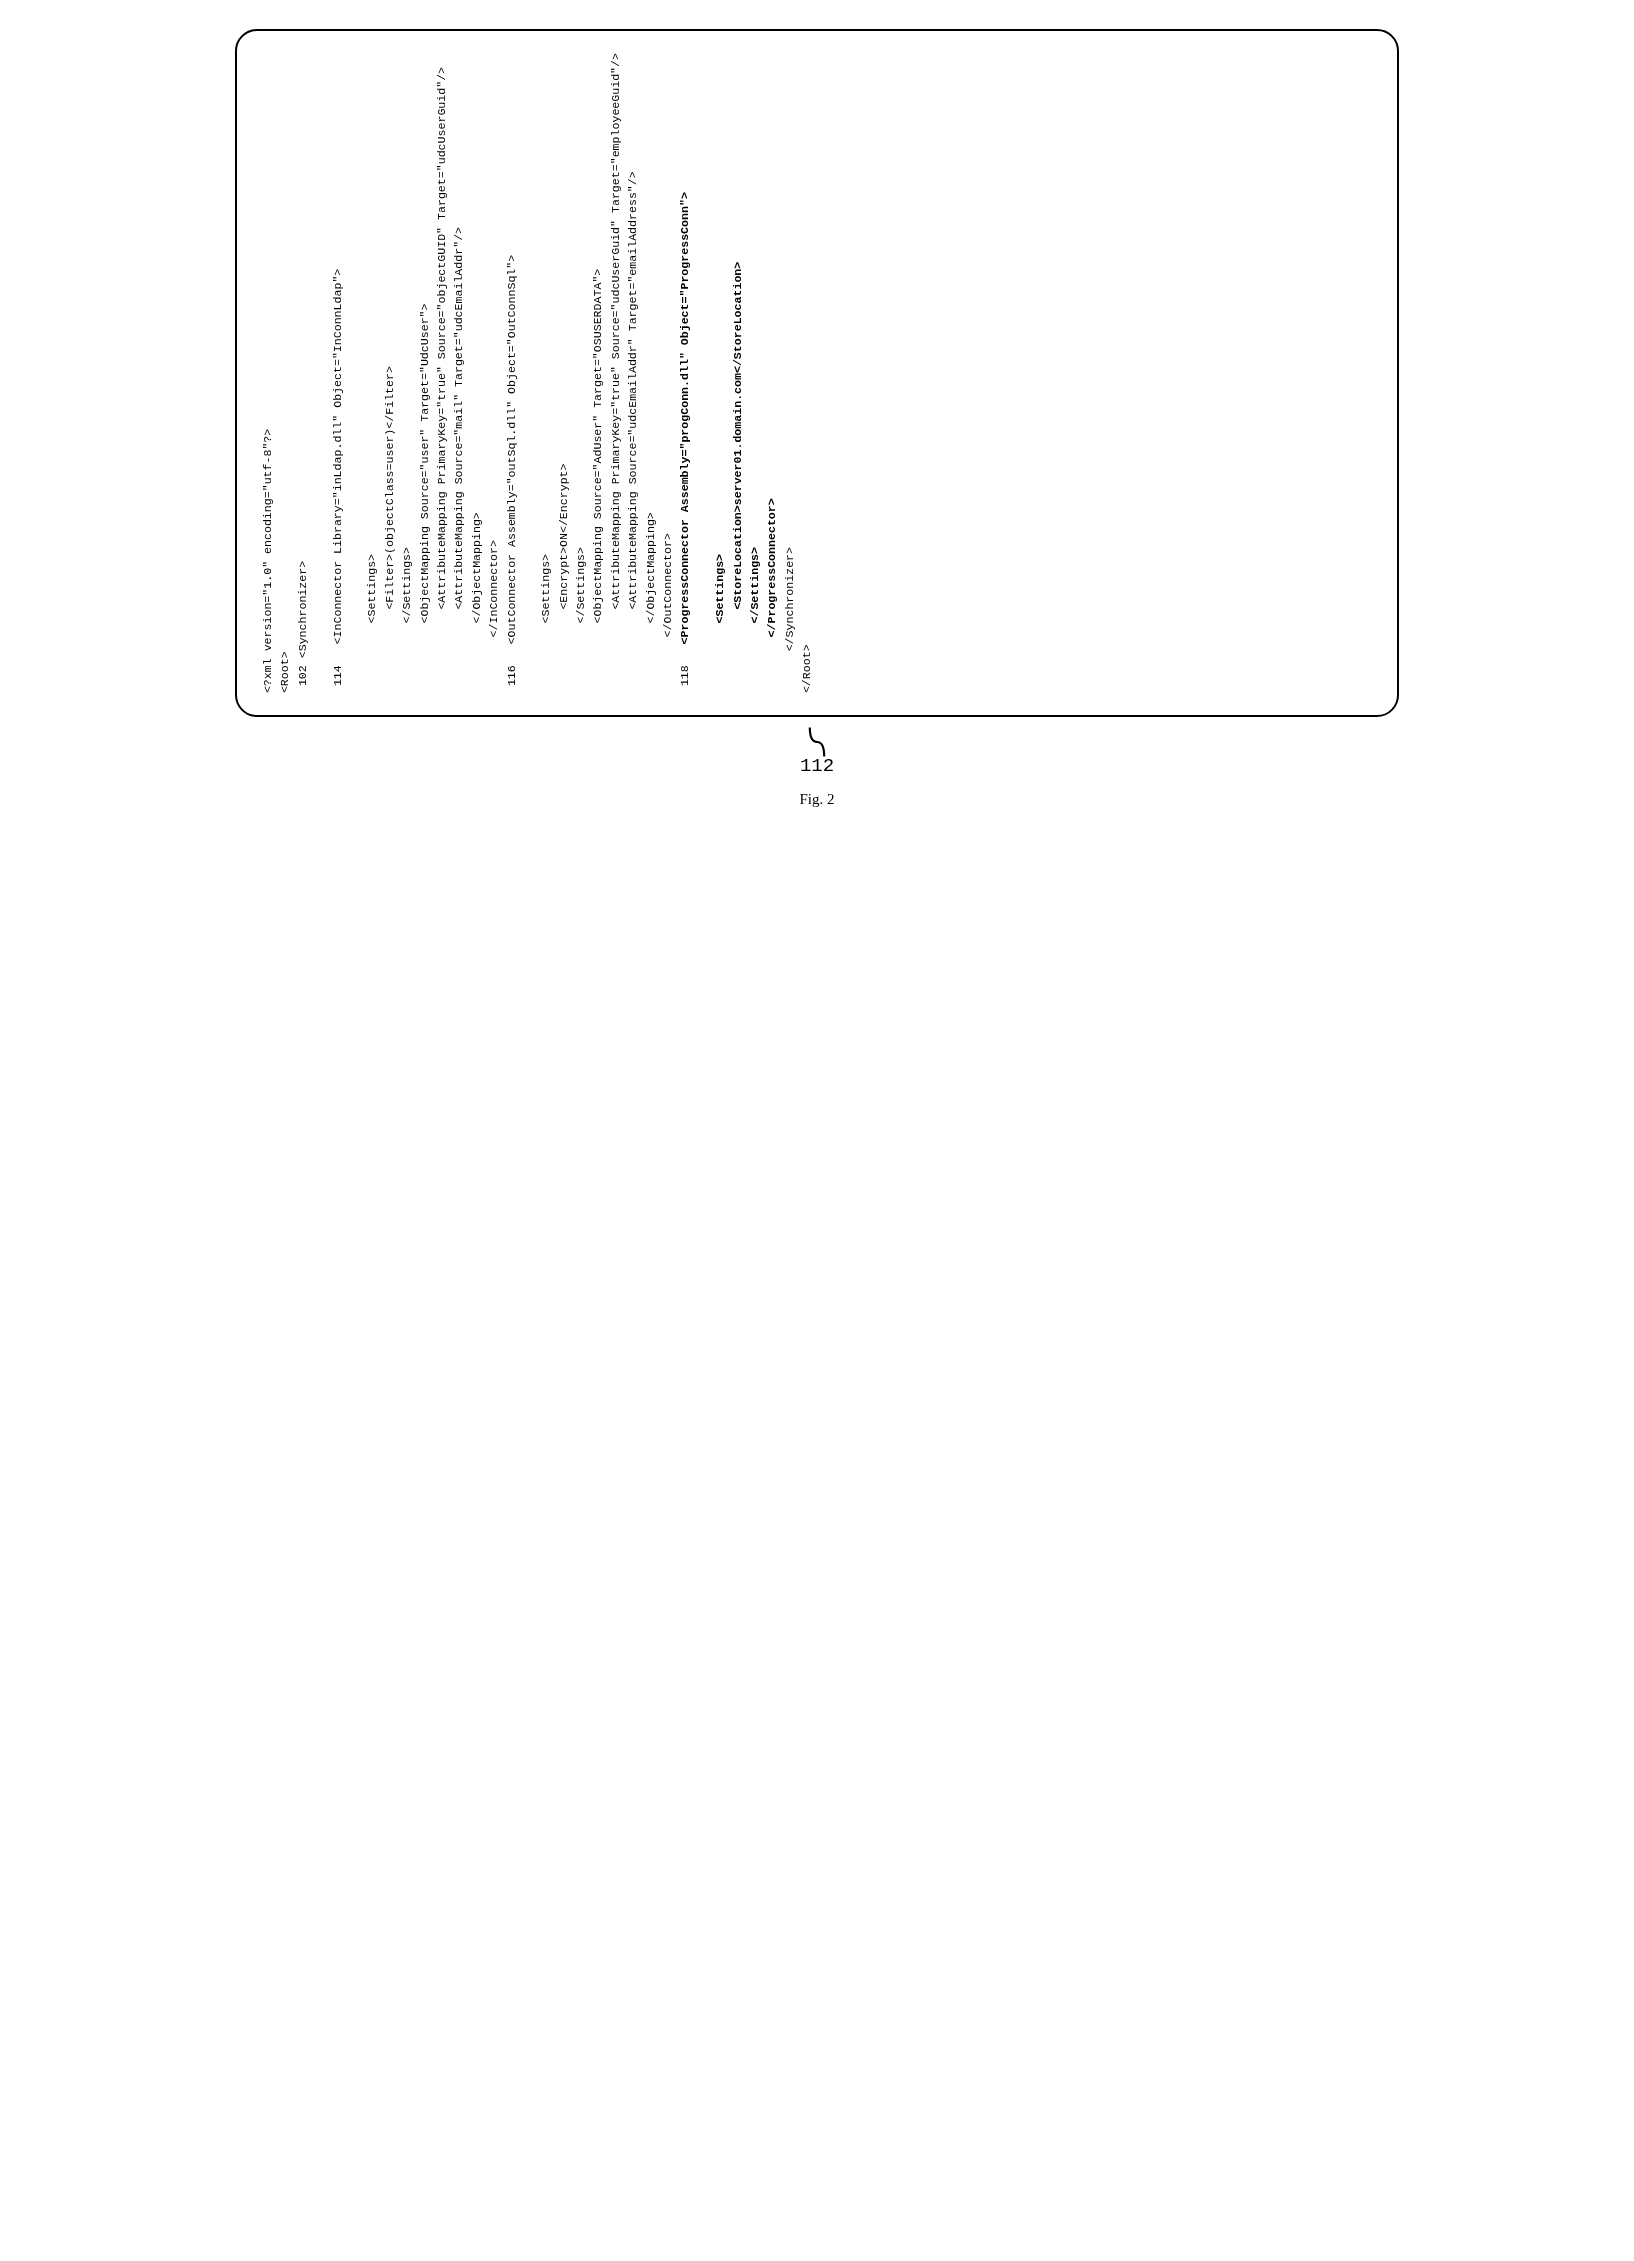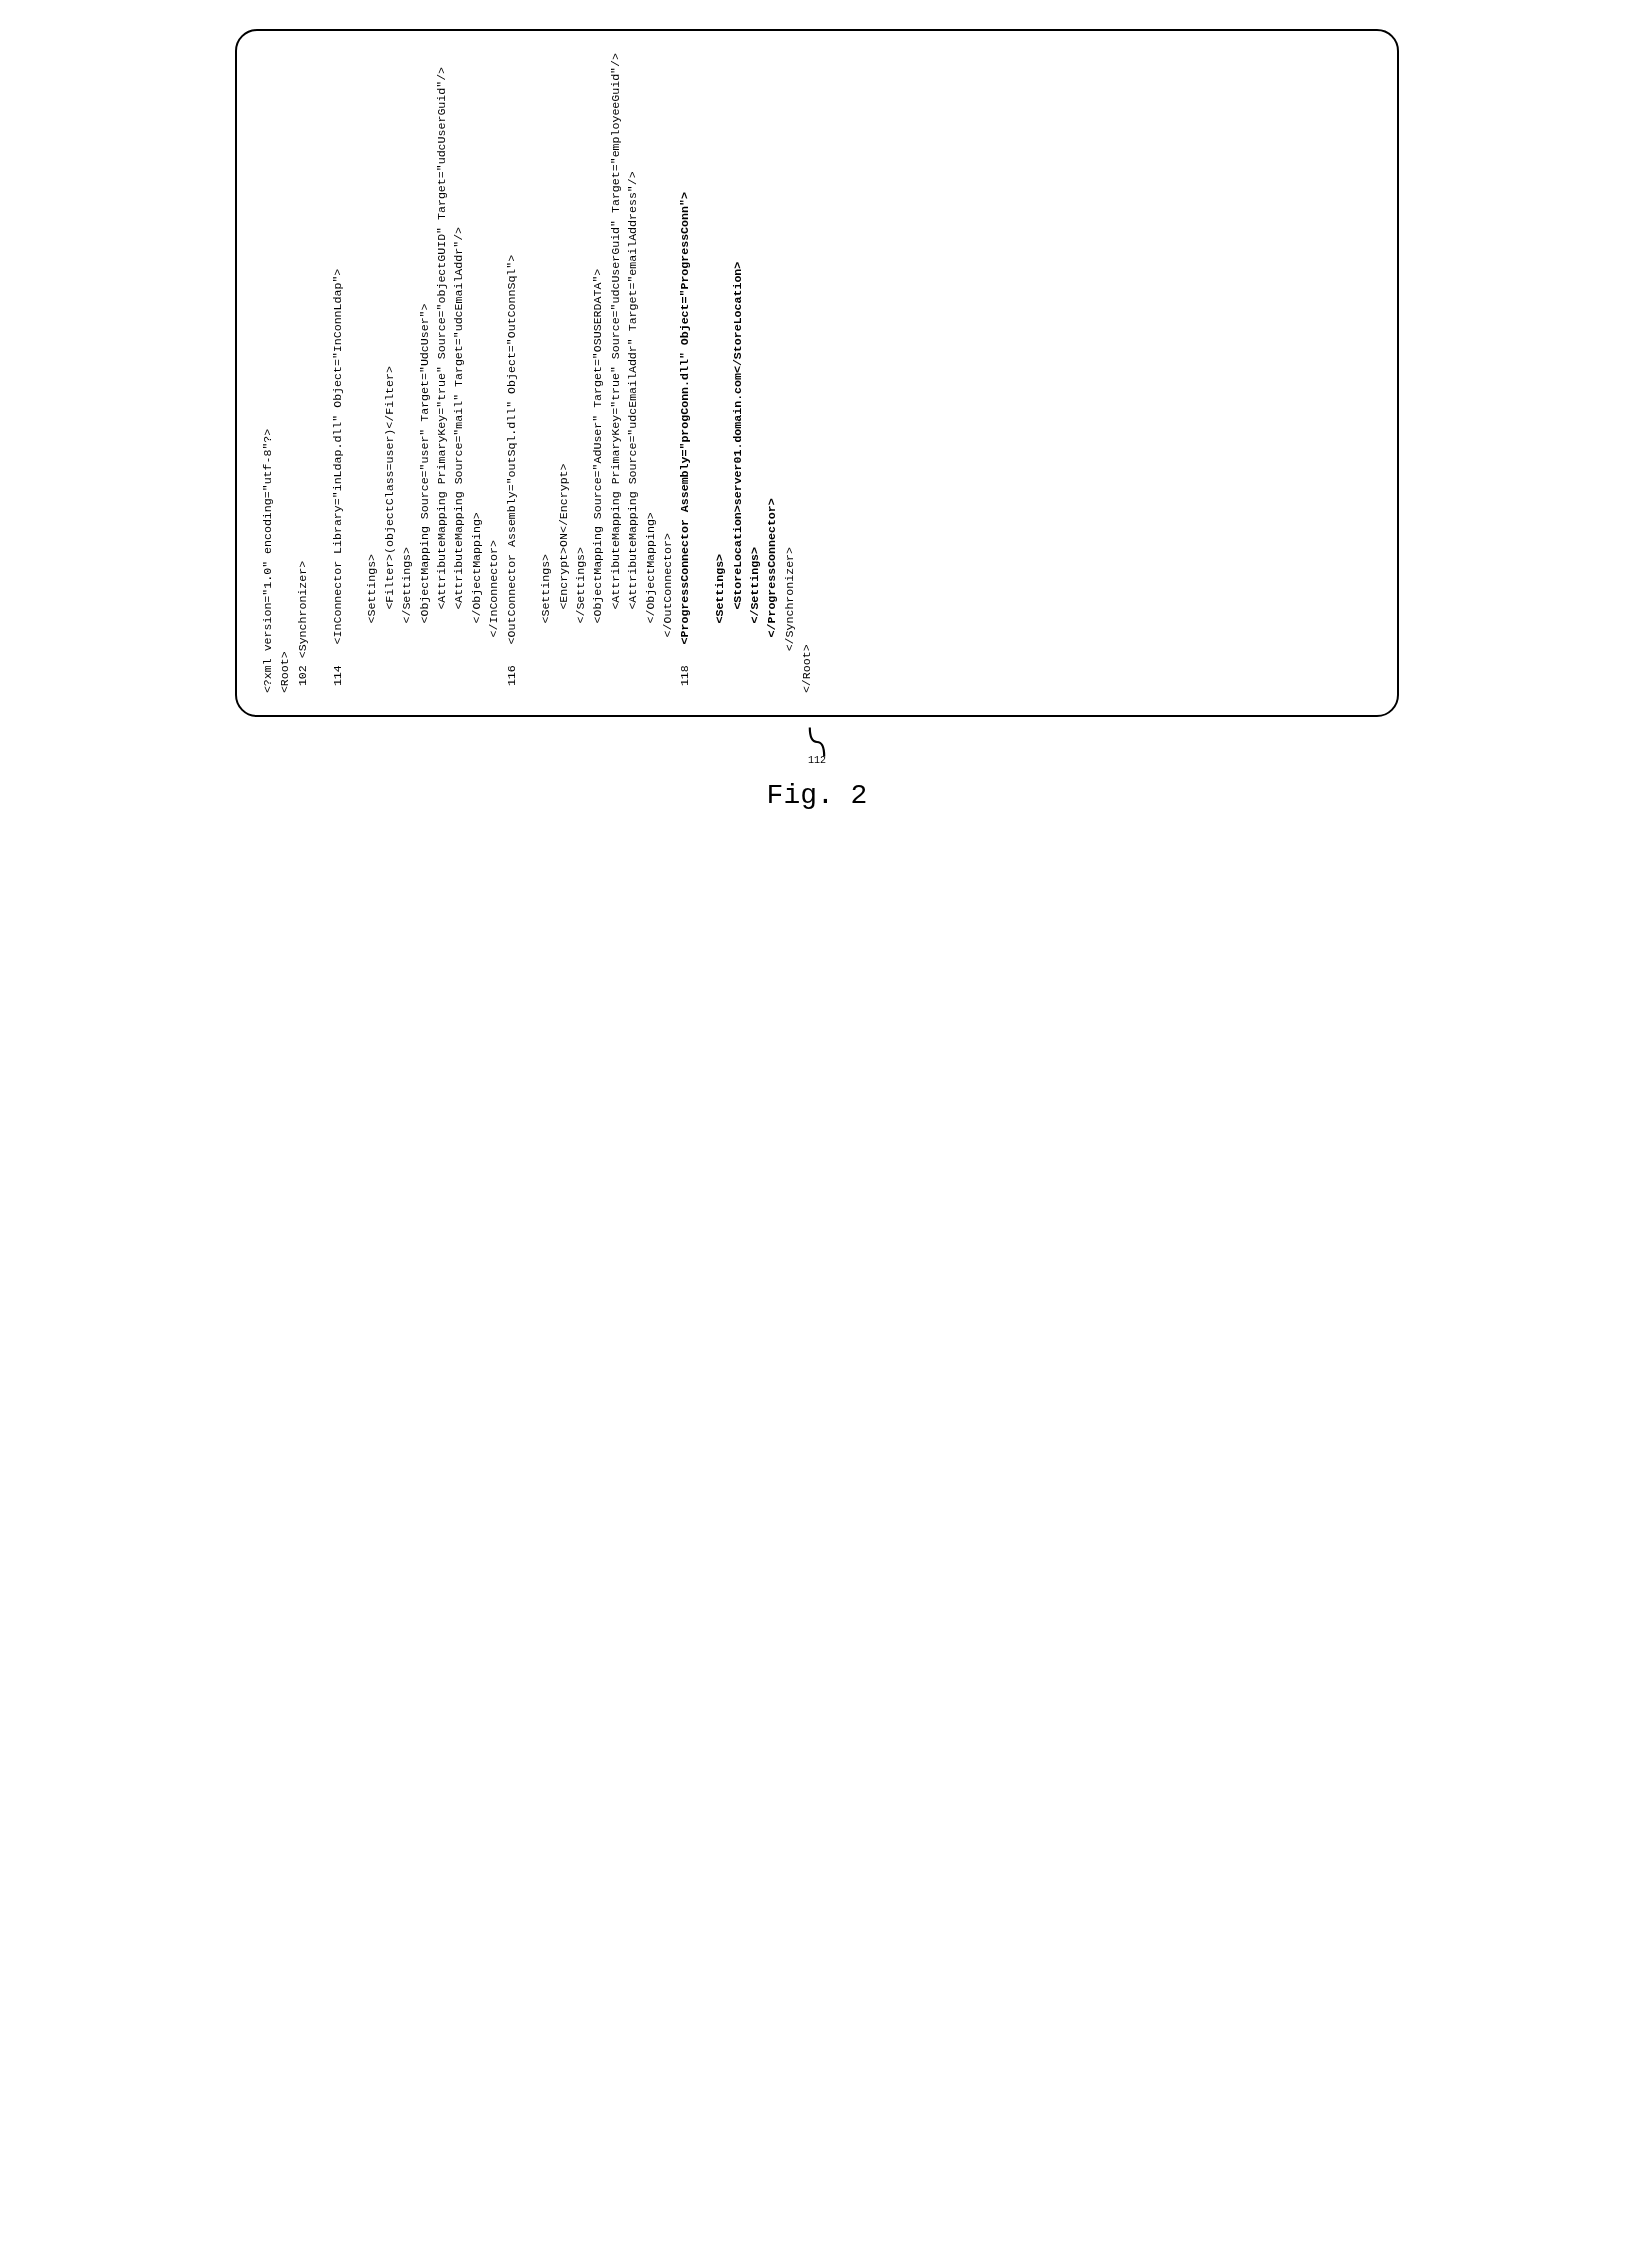--- a/index.html
+++ b/index.html
@@ -45,27 +45,27 @@
     .bold {
       font-weight: bold;
     }
     .callout {
       display: flex;
       flex-direction: column;
       align-items: center;
       margin-top: 7.3px;
     }
     .callout-num {
-      font-size: 10px;
+      font-size: 19px;
       margin-top: -5.8px;
     }
     .fig-label {
-      font-size: 28px;
+      font-size: 15px;
       margin-top: 14.6px;
-      font-family: Liberation Mono, monospace;
+      font-family: Liberation Serif, serif;
     }
   </style>
 </head>
 <body>
 
 <div class="figure-container">
   <div class="content-area"><span class="line"><span>&lt;?xml version="1.0" encoding="utf-8"?&gt;</span></span><span class="line"><span>&lt;Root&gt;</span></span><span class="line"> <span class="ref-num">102</span> <span>&lt;Synchronizer&gt;</span></span><span class="line"> <span class="ref-num">114</span>   <span>&lt;InConnector Library="inLdap.dll" Object="InConnLdap"&gt;</span></span><span class="line">          <span>&lt;Settings&gt;</span></span><span class="line">            <span>&lt;Filter&gt;(objectClass=user)&lt;/Filter&gt;</span></span><span class="line">          <span>&lt;/Settings&gt;</span></span><span class="line">          <span>&lt;ObjectMapping Source="user" Target="UdcUser"&gt;</span></span><span class="line">            <span>&lt;AttributeMapping PrimaryKey="true" Source="objectGUID" Target="udcUserGuid"/&gt;</span></span><span class="line">            <span>&lt;AttributeMapping Source="mail" Target="udcEmailAddr"/&gt;</span></span><span class="line">          <span>&lt;/ObjectMapping&gt;</span></span><span class="line">        <span>&lt;/InConnector&gt;</span></span><span class="line"> <span class="ref-num">116</span>   <span>&lt;OutConnector Assembly="outSql.dll" Object="OutConnSql"&gt;</span></span><span class="line">          <span>&lt;Settings&gt;</span></span><span class="line">            <span>&lt;Encrypt&gt;ON&lt;/Encrypt&gt;</span></span><span class="line">          <span>&lt;/Settings&gt;</span></span><span class="line">          <span>&lt;ObjectMapping Source="AdUser" Target="OSUSERDATA"&gt;</span></span><span class="line">            <span>&lt;AttributeMapping PrimaryKey="true" Source="udcUserGuid" Target="employeeGuid"/&gt;</span></span><span class="line">            <span>&lt;AttributeMapping Source="udcEmailAddr" Target="emailAddress"/&gt;</span></span><span class="line">          <span>&lt;/ObjectMapping&gt;</span></span><span class="line">        <span>&lt;/OutConnector&gt;</span></span><span class="line"> <span class="ref-num">118</span>   <span class="bold">&lt;ProgressConnector Assembly="progConn.dll" Object="ProgressConn"&gt;</span></span><span class="line">          <span class="bold">&lt;Settings&gt;</span></span><span class="line">            <span class="bold">&lt;StoreLocation&gt;server01.domain.com&lt;/StoreLocation&gt;</span></span><span class="line">          <span class="bold">&lt;/Settings&gt;</span></span><span class="line">        <span class="bold">&lt;/ProgressConnector&gt;</span></span><span class="line">      <span>&lt;/Synchronizer&gt;</span></span><span class="line"><span>&lt;/Root&gt;</span></span></div>
 </div>
 
 <div class="callout">

